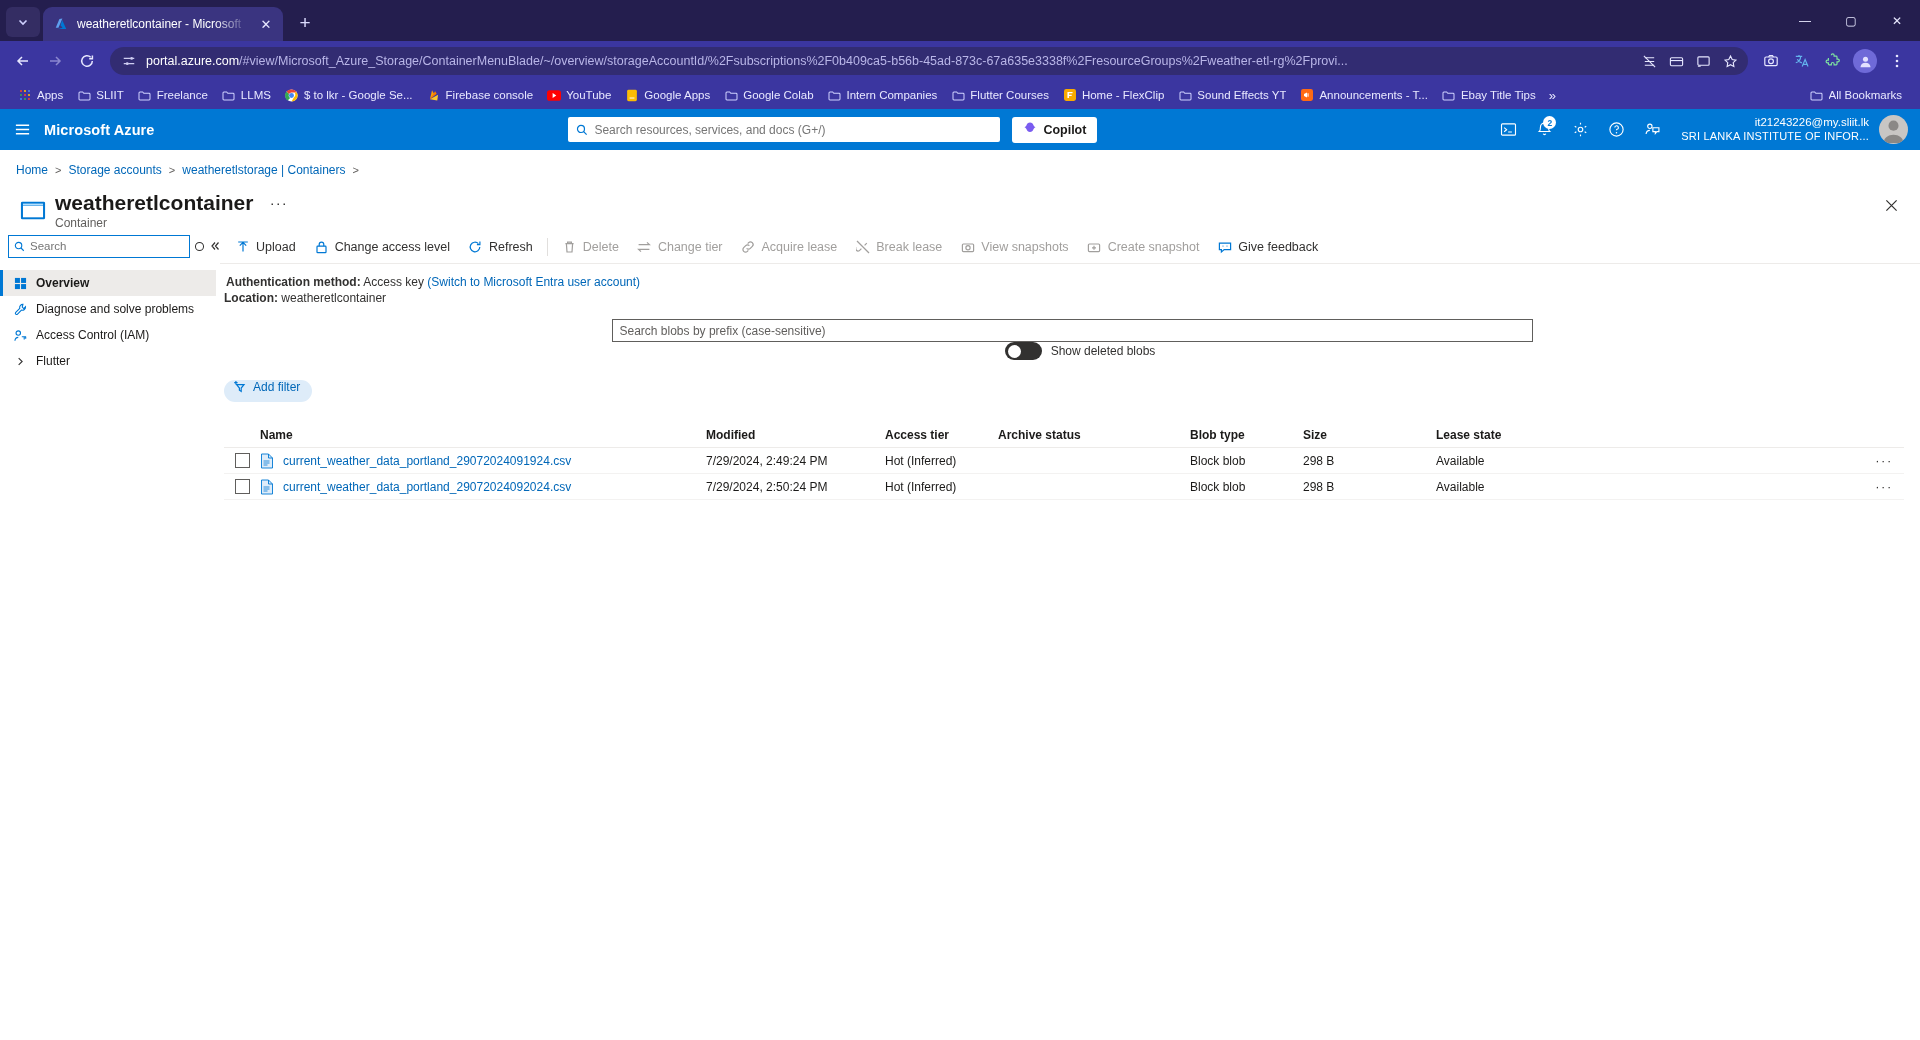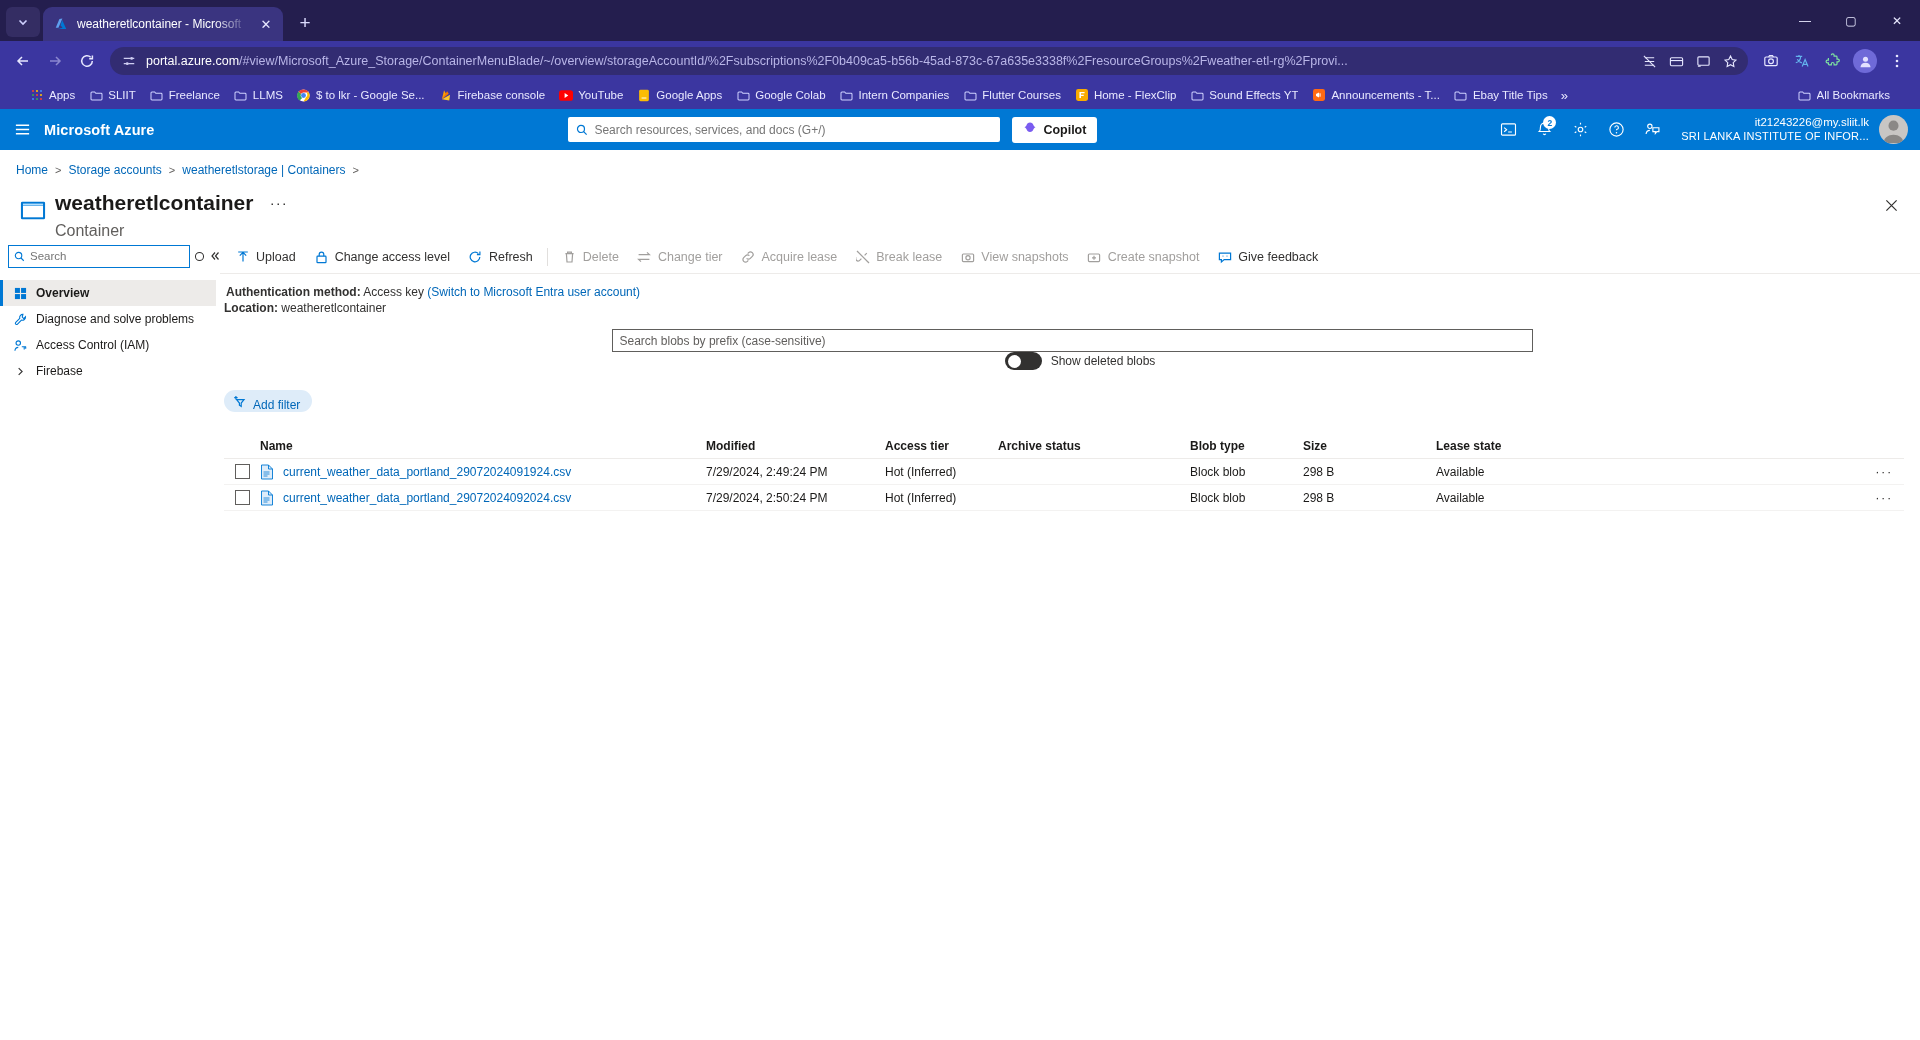--- a/index.html
+++ b/index.html
@@ -84,21 +84,21 @@
   .omni-right .nav-icon-btn { width: 24px; height: 24px; }
   .nav-right { display: flex; align-items: center; gap: 1px; }
   .avatar-chip {
     width: 24px; height: 24px; border-radius: 50%; background: #6f6ad8;
     display: flex; align-items: center; justify-content: center;
     color: #fff; font-size: 11px; margin: 0 4px;
   }
 
   .bookmarks {
     height: 28px; background: #3b36a0;
-    display: flex; align-items: center; padding: 0 24px; gap: 2px;
+    display: flex; align-items: center; padding: 0 12px; gap: 2px;
     font-size: 11.5px; color: #e9e9ff; white-space: nowrap; overflow: hidden;
   }
   .bm {
     display: flex; align-items: center; gap: 5px;
     padding: 3px 6px; border-radius: 4px; max-width: 170px;
   }
   .bm span.lbl { overflow: hidden; text-overflow: ellipsis; white-space: nowrap; }
   .bm-ico { width: 14px; height: 14px; flex: 0 0 14px; display: flex; align-items: center; justify-content: center; }
   .bm-sep { flex: 1; }
   .bm-overflow { padding: 3px 5px; font-size: 13px; }
@@ -162,21 +162,21 @@
     width: 26px; height: 26px; margin-right: 9px; margin-top: 8px; flex: 0 0 26px;
   }
   .blade-title h1 {
     font-size: 21px; font-weight: 600; color: #1b1a19; line-height: 1.2;
     display: inline-block; vertical-align: middle;
   }
   .blade-dots {
     display: inline-block; color: #323130; font-size: 15px; margin-left: 12px;
     vertical-align: middle; letter-spacing: 1px;
   }
-  .blade-sub { font-size: 16px; color: #605e5c; margin-top: 7px; }
+  .blade-sub { font-size: 12px; color: #605e5c; margin-top: 1px; }
   .blade-close {
     position: absolute; right: 18px; top: 10px; width: 22px; height: 22px;
     display: flex; align-items: center; justify-content: center; color: #323130; font-size: 15px;
   }
 
   .blade-body { flex: 1; display: flex; min-height: 0; }
 
   
   .leftnav { width: 216px; flex: 0 0 216px; padding-top: 2px; }
   .leftnav-search-row {
@@ -236,21 +236,21 @@
   .toggle-wrap { display: flex; align-items: center; gap: 9px; margin-left: 16px; }
   .toggle {
     width: 37px; height: 18px; border-radius: 9px; background: #323130;
     display: flex; align-items: center; padding: 2px; position: relative;
   }
   .toggle .knob { width: 13px; height: 13px; border-radius: 50%; background: #fff; margin-left: 1px; }
   .toggle-label { font-size: 12px; color: #323130; }
 
   .addfilter-row { margin-top: 20px; margin-left: 4px; }
   .addfilter {
-    display: inline-flex; align-items: flex-end; gap: 6px;
+    display: inline-flex; align-items: flex-start; gap: 6px;
     background: #deecf9; color: #0067b8; border-radius: 11px;
     height: 22px; padding: 0 12px 0 9px; font-size: 12px;
   }
 
   .grid { margin-top: 20px; margin-left: 4px; margin-right: 16px; }
   .grid-head {
     display: flex; align-items: center; height: 26px;
     font-size: 12px; font-weight: 600; color: #1b1a19;
     border-bottom: 1px solid #edebe9;
   }
@@ -702,21 +702,21 @@
                 </svg>
             </span>
             <span>Access Control (IAM)</span>
           </div>
           <div class="ln-item">
             <span class="ico">
               <svg width="11" height="11" viewBox="0 0 12 12" fill="none" stroke="#323130" stroke-width="1.2">
                   <path d="M4 2.2 7.8 6 4 9.8"></path>
                 </svg>
             </span>
-            <span>Firebase</span>
+            <span>Flutter</span>
           </div>
         </div>
       </div>
 
       <div class="main">
 
         <div class="cmdbar">
           <div class="cmd">
             <span class="ci">
               <svg width="14" height="14" viewBox="0 0 14 14" fill="none" stroke="#0078d4" stroke-width="1.2">

